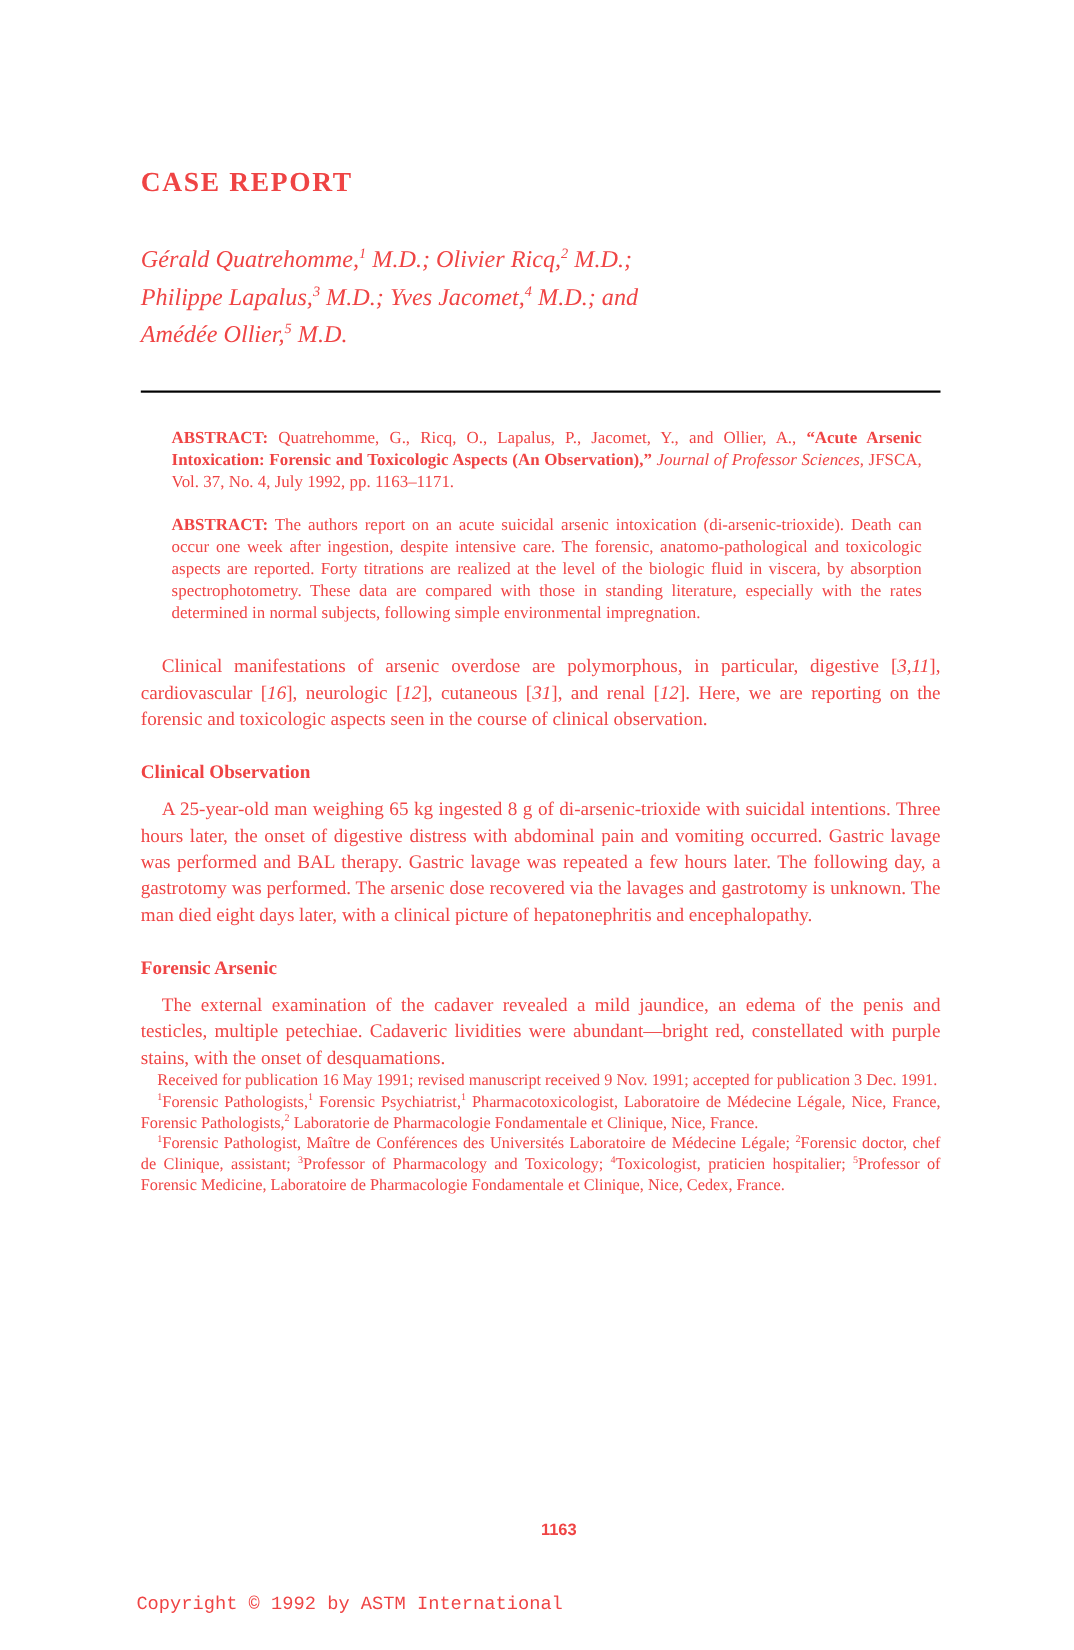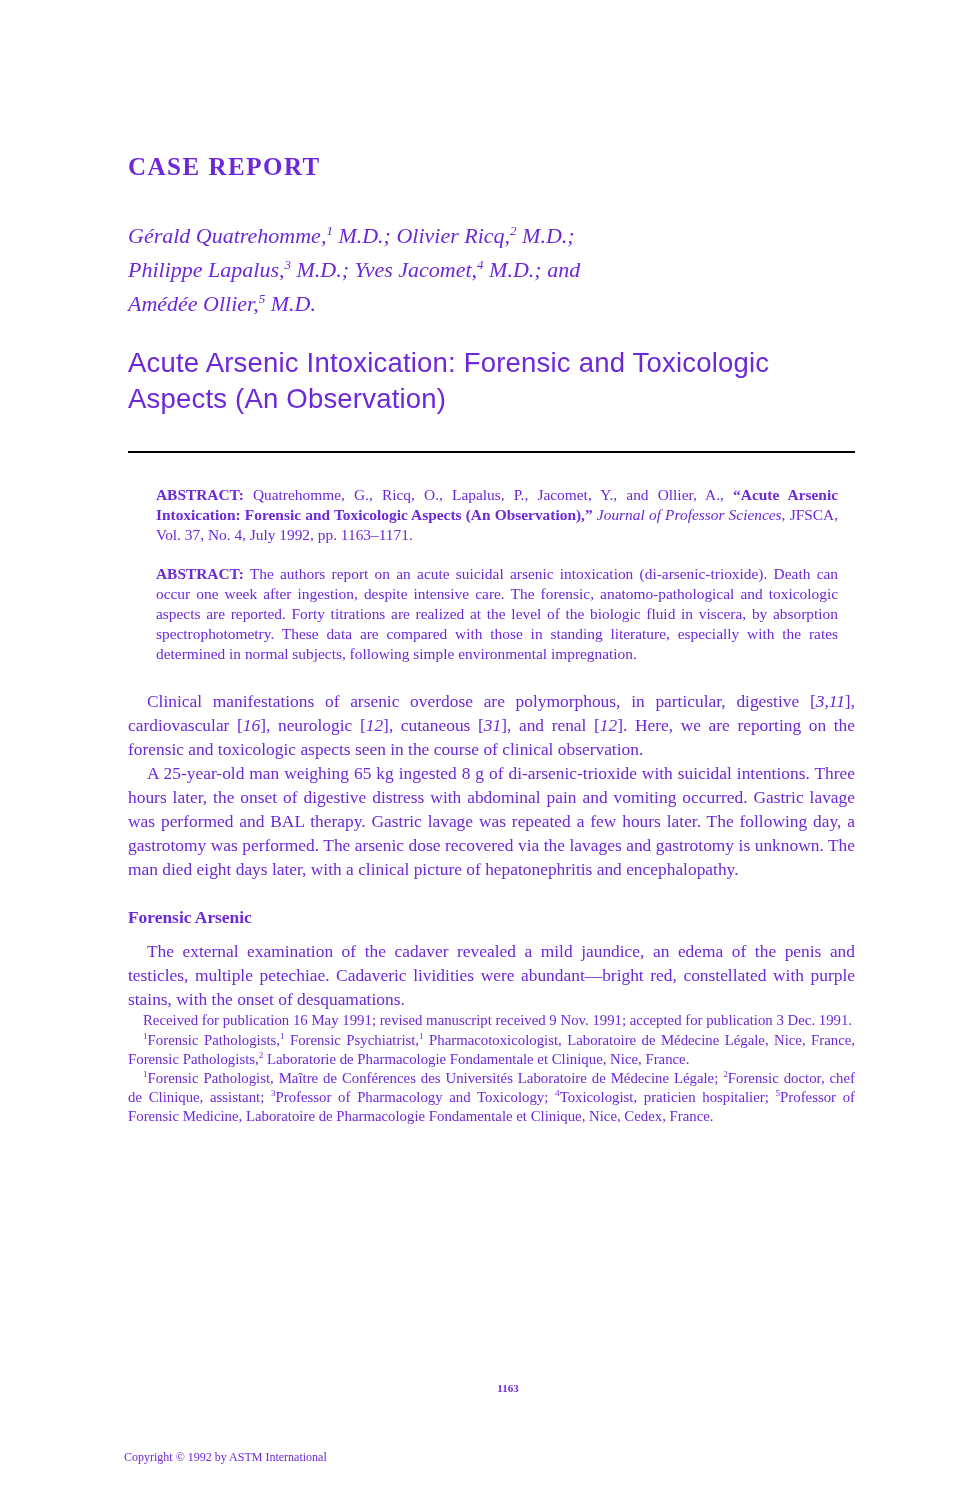--- a/index.html
+++ b/index.html
@@ -2,21 +2,21 @@
 <html><head>
 <meta charset="utf-8">
 <style>
   * { margin:0; padding:0; box-sizing:border-box; }
   html, body { background:#ffffff; }
   .page {
     position:relative;
     width:976px;
     height:1500px;
     background:#ffffff;
-    color:#6d28d9;
+    color:#ef4444;
     font-family:"Liberation Serif", serif;
     overflow:hidden;
   }
   .content {
     position:absolute;
     left:128px;
     top:152px;
     width:727px;
   }
   .kicker {
@@ -81,53 +81,54 @@
     line-height:19.2px;
     text-align:justify;
     text-indent:15px;
   }
   .page-number {
     position:absolute;
     top:1382px;
     left:0;
     width:100%;
     text-align:center;
-    font-family:Liberation Serif, serif;
+    font-family:Liberation Sans, sans-serif;
     font-weight:700;
-    font-size:11px;
+    font-size:15px;
     padding-left:40px;
   }
   .copyright {
     position:absolute;
     top:1450px;
     left:124px;
-    font-size:12px;
+    font-size:17px;
+    font-family:Liberation Mono, monospace;
   }
 </style>
 </head>
 <body>
 
 <div class="page">
   <div class="content">
 
     <div class="kicker">CASE REPORT</div>
 
     <div class="authors">Gérald Quatrehomme,<sup>1</sup> M.D.; Olivier Ricq,<sup>2</sup> M.D.;<br>Philippe Lapalus,<sup>3</sup> M.D.; Yves Jacomet,<sup>4</sup> M.D.; and<br>Amédée Ollier,<sup>5</sup> M.D.</div>
 
-    <h1 class="title">Acute Arsenic Intoxication: Forensic and Toxicologic Aspects (An Observation)</h1>
 
     <hr class="rule">
 
     <div class="meta-block">
       <p><b>ABSTRACT:</b> Quatrehomme, G., Ricq, O., Lapalus, P., Jacomet, Y., and Ollier, A., <b>“Acute Arsenic Intoxication: Forensic and Toxicologic Aspects (An Observation),”</b> <i>Journal of Professor Sciences</i>, JFSCA, Vol. 37, No. 4, July 1992, pp. 1163–1171.</p>
       <p><b>ABSTRACT:</b> The authors report on an acute suicidal arsenic intoxication (di-arsenic-trioxide). Death can occur one week after ingestion, despite intensive care. The forensic, anatomo-pathological and toxicologic aspects are reported. Forty titrations are realized at the level of the biologic fluid in viscera, by absorption spectrophotometry. These data are compared with those in standing literature, especially with the rates determined in normal subjects, following simple environmental impregnation.</p>
     </div>
 
     <p class="body-para intro">Clinical manifestations of arsenic overdose are polymorphous, in particular, digestive [<i>3,11</i>], cardiovascular [<i>16</i>], neurologic [<i>12</i>], cutaneous [<i>31</i>], and renal [<i>12</i>]. Here, we are reporting on the forensic and toxicologic aspects seen in the course of clinical observation.</p>
 
+    <h2 class="section-heading">Clinical Observation</h2>
 
     <p class="body-para">A 25-year-old man weighing 65 kg ingested 8 g of di-arsenic-trioxide with suicidal intentions. Three hours later, the onset of digestive distress with abdominal pain and vomiting occurred. Gastric lavage was performed and BAL therapy. Gastric lavage was repeated a few hours later. The following day, a gastrotomy was performed. The arsenic dose recovered via the lavages and gastrotomy is unknown. The man died eight days later, with a clinical picture of hepatonephritis and encephalopathy.</p>
 
     <h2 class="section-heading">Forensic Arsenic</h2>
 
     <p class="body-para">The external examination of the cadaver revealed a mild jaundice, an edema of the penis and testicles, multiple petechiae. Cadaveric lividities were abundant—bright red, constellated with purple stains, with the onset of desquamations.</p>
 
     <div class="footnotes">
       <p>Received for publication 16 May 1991; revised manuscript received 9 Nov. 1991; accepted for publication 3 Dec. 1991.</p>
       <p><sup>1</sup>Forensic Pathologists,<sup>1</sup> Forensic Psychiatrist,<sup>1</sup> Pharmacotoxicologist, Laboratoire de Médecine Légale, Nice, France, Forensic Pathologists,<sup>2</sup> Laboratorie de Pharmacologie Fondamentale et Clinique, Nice, France.</p>

